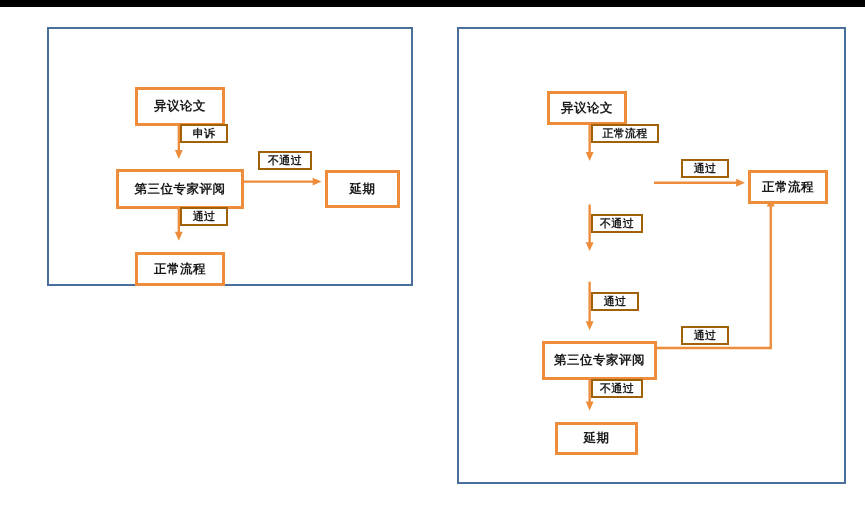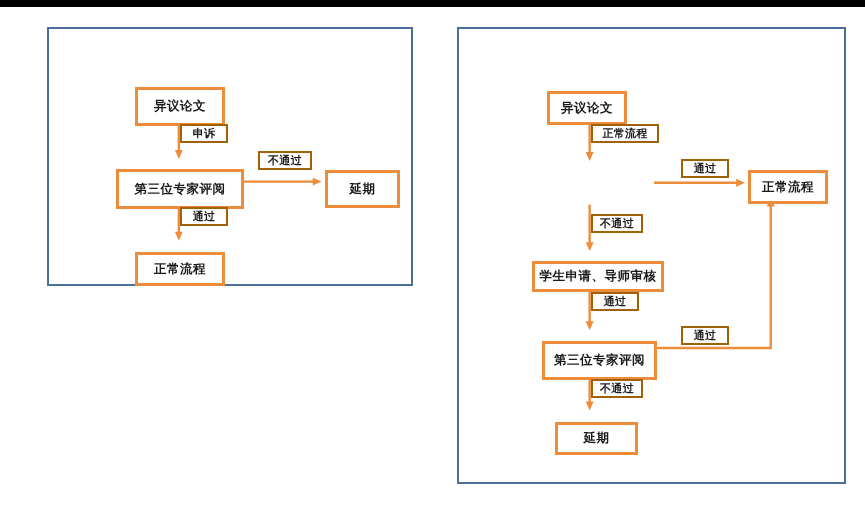--- a/index.html
+++ b/index.html
@@ -135,21 +135,20 @@
     <path class="edge-line" d="M 132 343 L 132 377"></path>
     <polygon class="edge-head" points="132,385 128,376 136,376"></polygon>
   </svg>
 
 
   <div class="node step" style="left:88px; top:54px; width:80px; height:34px;">异议论文</div>
 
 
   <div class="node step" style="left:289px; top:133px; width:80px; height:34px;">正常流程</div>
 
-  <div class="node step" style="left:73px; top:224px; width:132px; height:31px;">学生申请、导师审核</div>
 
   <div class="node step" style="left:83px; top:304px; width:115px; height:39px;">第三位专家评阅</div>
 
   <div class="node step" style="left:96px; top:385px; width:83px; height:33px;">延期</div>
 
   <div class="elabel" style="left:132px; top:95px; width:68px; height:19px;">正常流程</div>
 
   <div class="elabel" style="left:222px; top:130px; width:48px; height:19px;">通过</div>
 
   <div class="elabel" style="left:132px; top:185px; width:52px; height:19px;">不通过</div>

